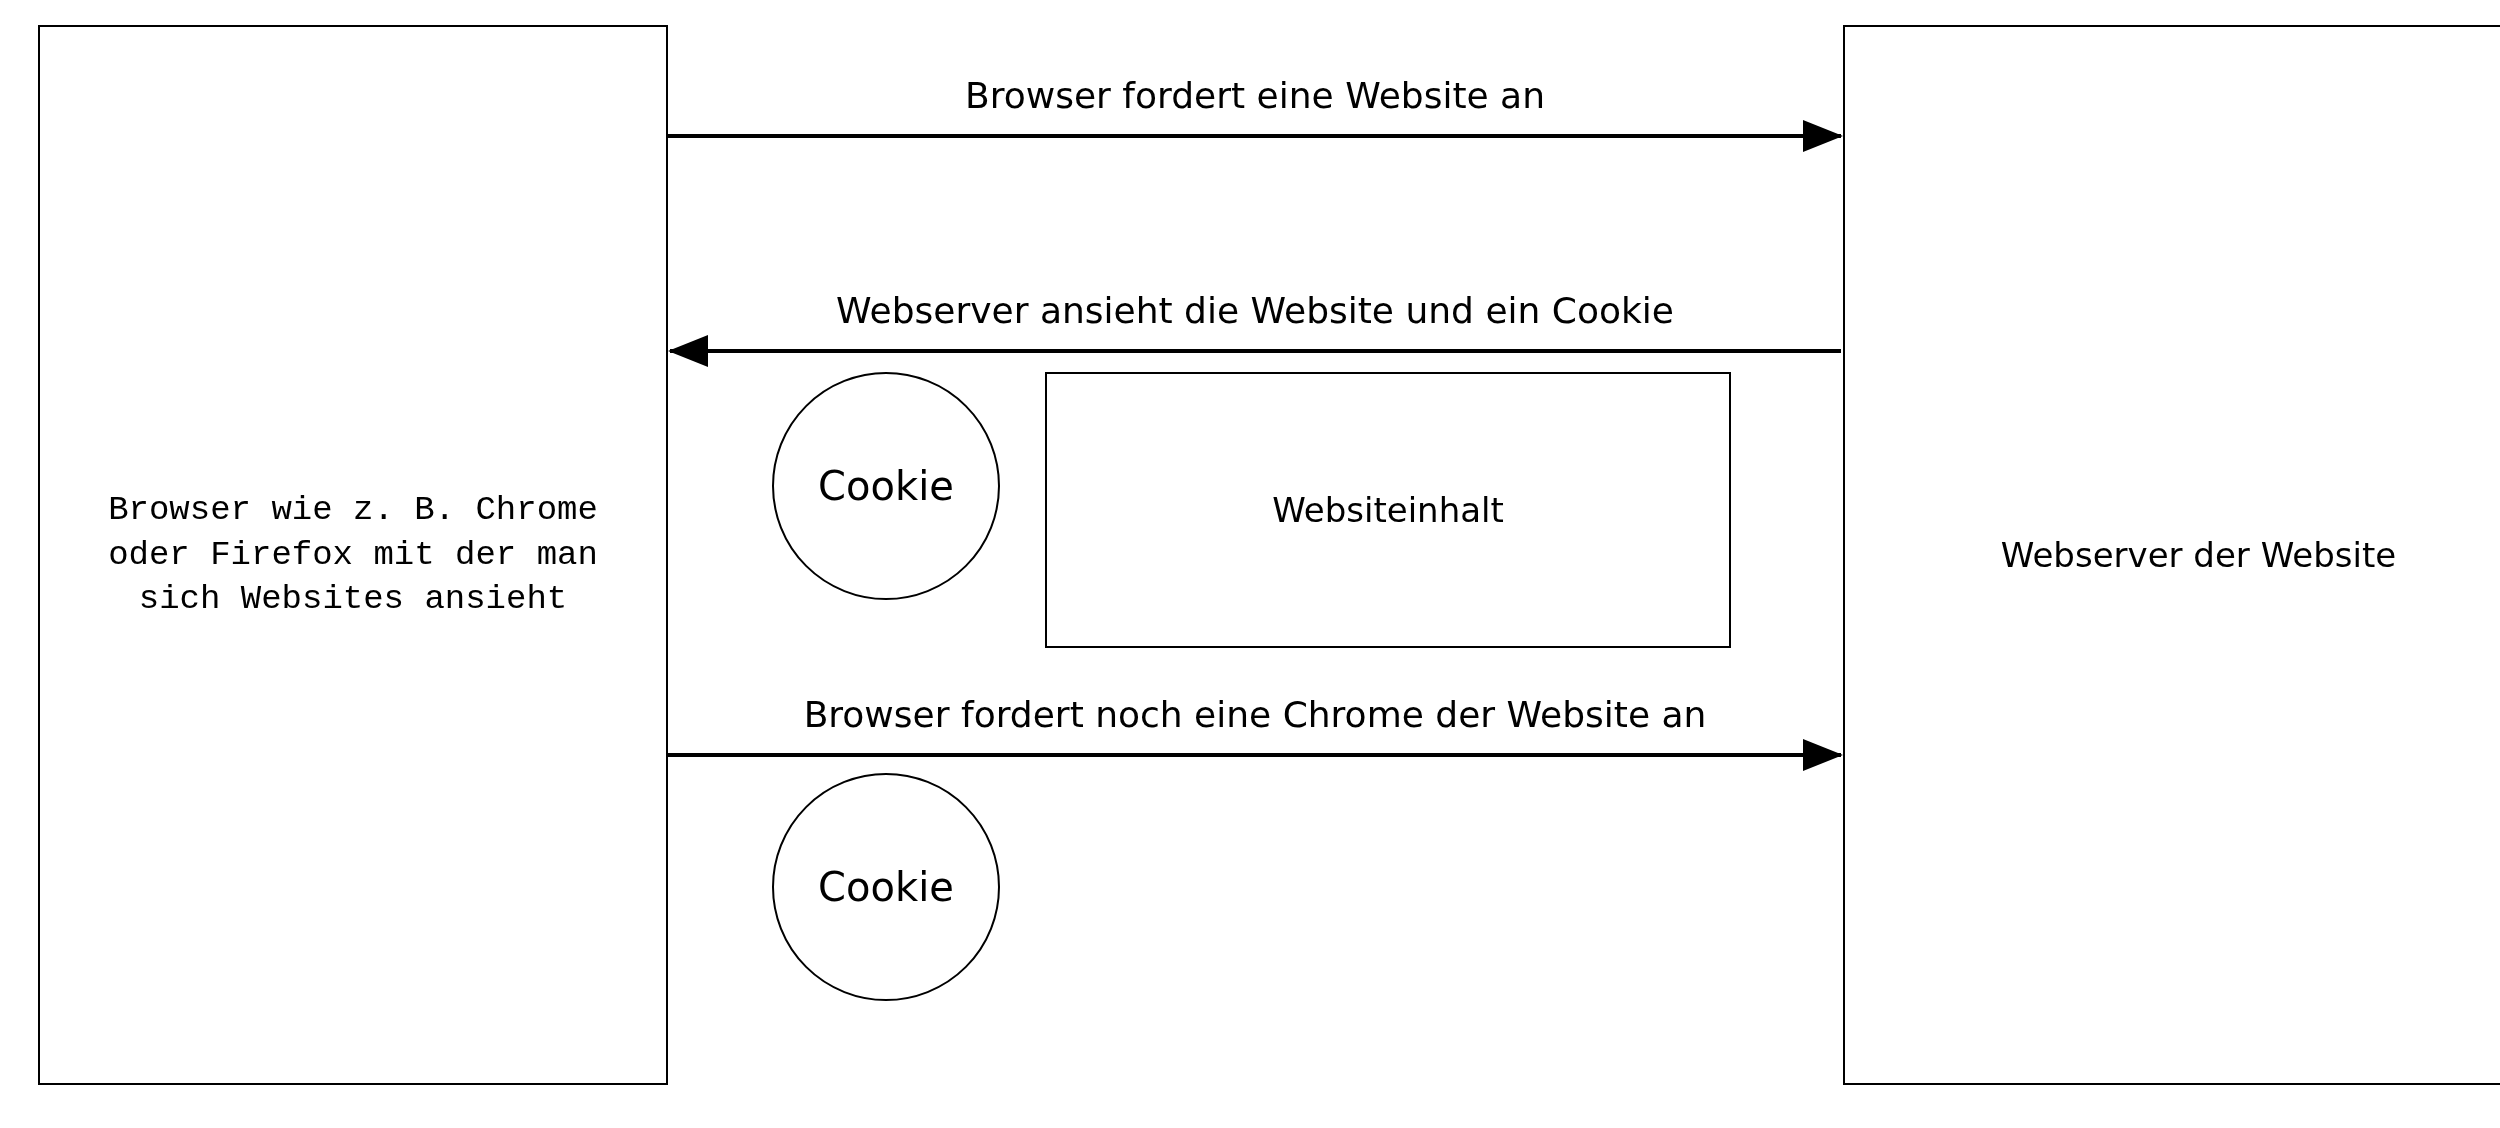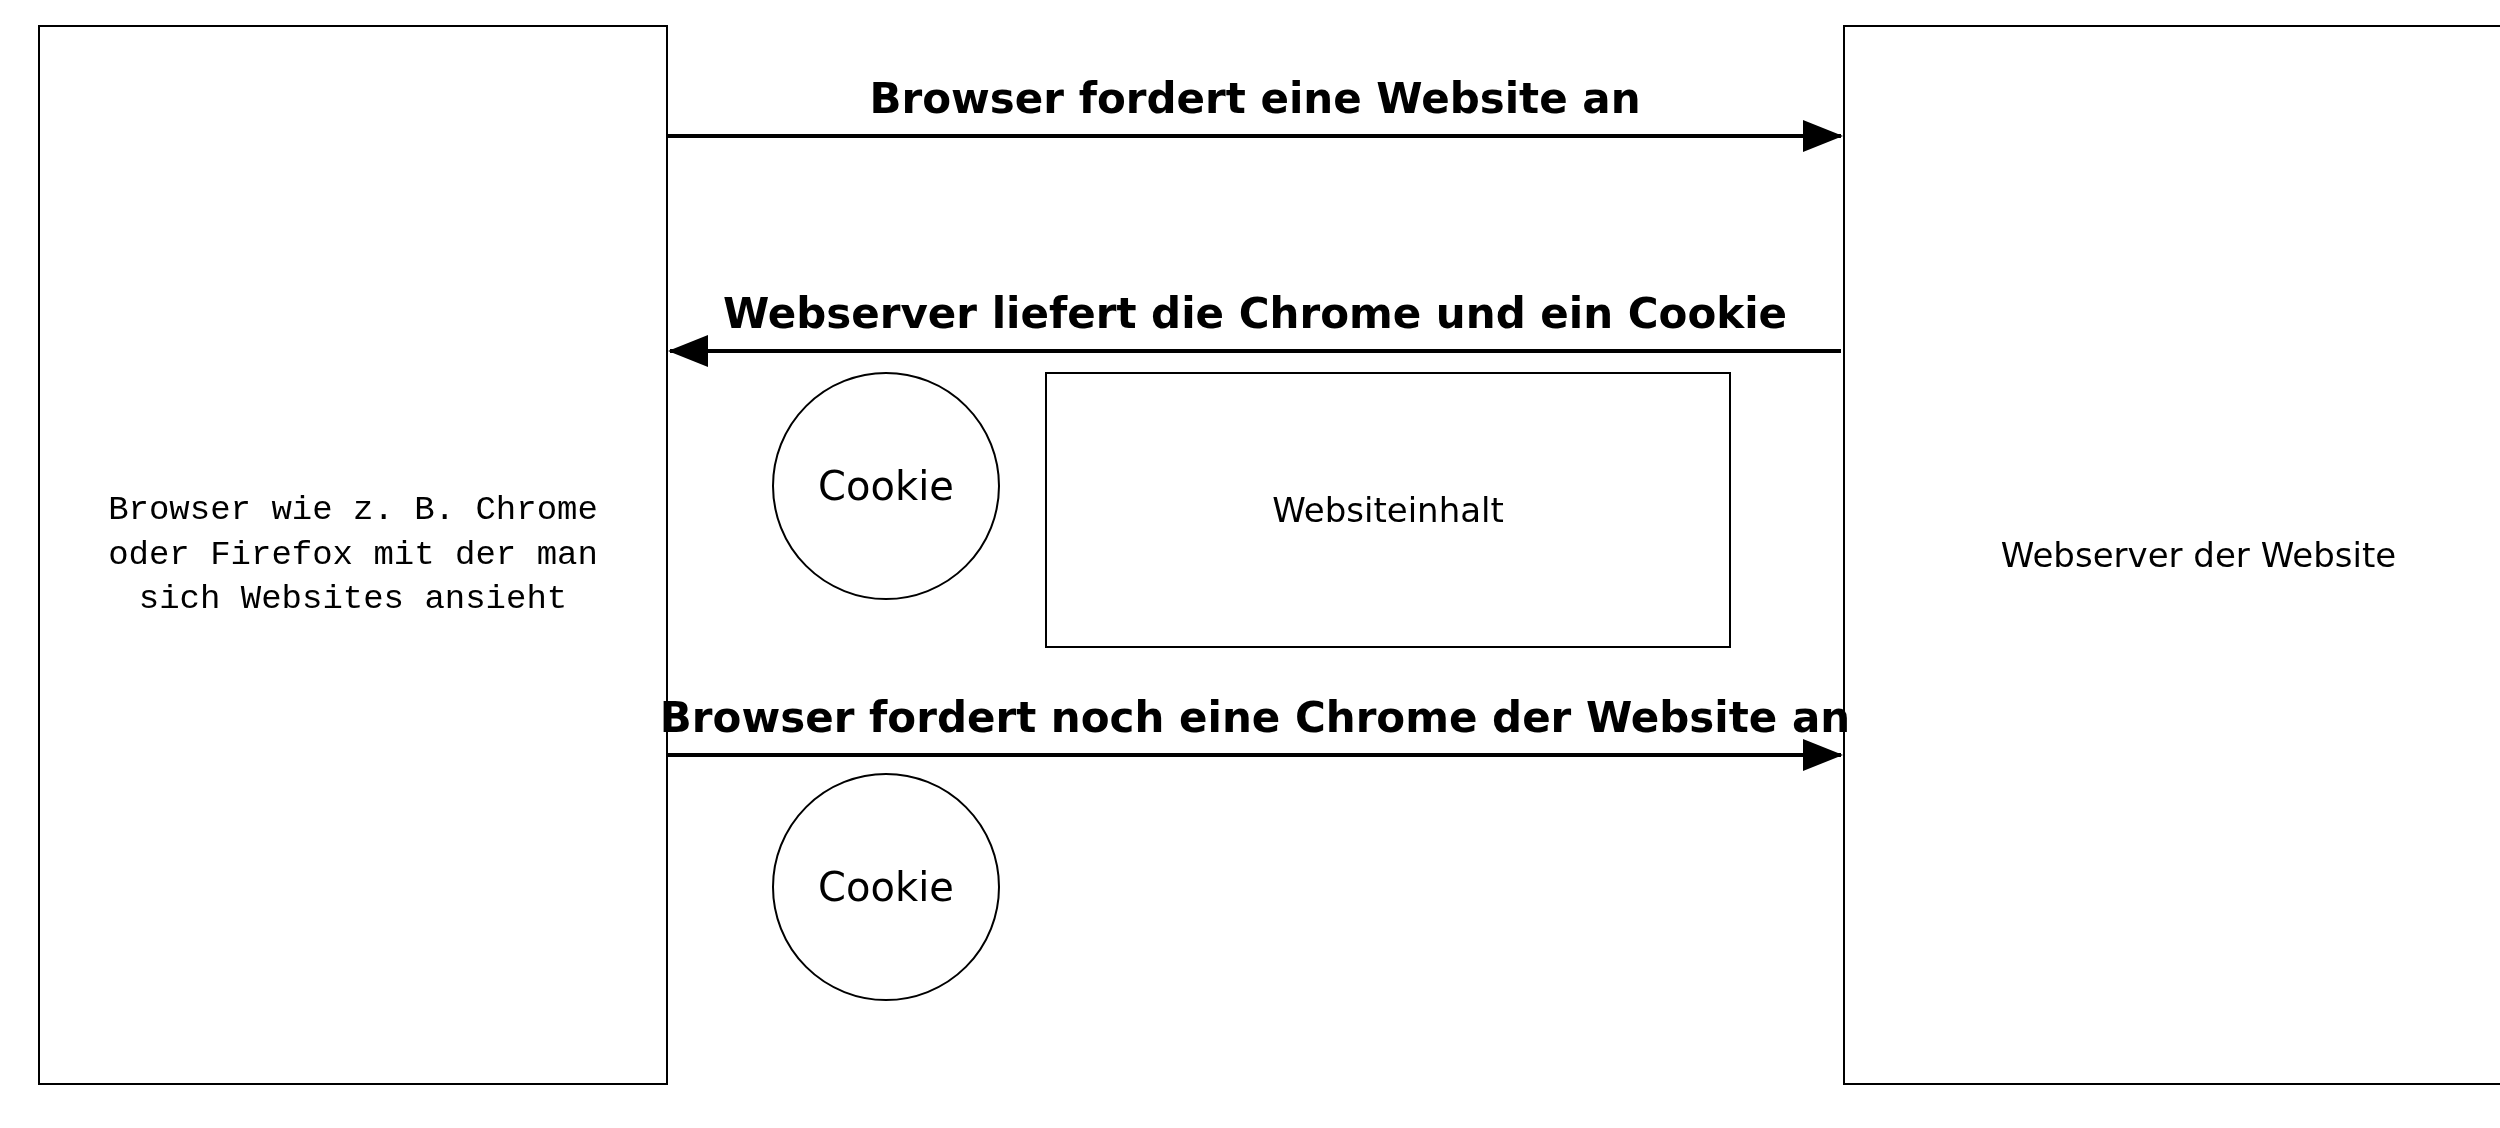--- a/index.html
+++ b/index.html
@@ -88,26 +88,25 @@
     top: 0;
     width: 2500px;
     height: 1128px;
     pointer-events: none;
   }
 
   
   .edge-label {
     position: absolute;
     color: #000000;
-    font-size: 42px;
+    font-size: 36px;
     line-height: 1;
     white-space: nowrap;
     text-align: center;
     transform: translateX(-50%);
-    font-weight: bold;
   }
   #edge-label-request-1 {
     left: 1255px;
     top: 78px;
   }
   #edge-label-response {
     left: 1255px;
     top: 293px;
   }
   #edge-label-request-2 {
@@ -154,17 +153,17 @@
 
     <line x1="668" y1="136" x2="1841" y2="136" stroke="#000000" stroke-width="4" marker-end="url(#head-right)"></line>
 
     <line x1="1841" y1="351" x2="670" y2="351" stroke="#000000" stroke-width="4" marker-end="url(#head-right)"></line>
 
     <line x1="668" y1="755" x2="1841" y2="755" stroke="#000000" stroke-width="4" marker-end="url(#head-right)"></line>
   </svg>
 
   <div class="edge-label" id="edge-label-request-1">Browser fordert eine Website an</div>
 
-  <div class="edge-label" id="edge-label-response">Webserver liefert die Chrome und ein Cookie</div>
+  <div class="edge-label" id="edge-label-response">Webserver ansieht die Website und ein Cookie</div>
 
   <div class="edge-label" id="edge-label-request-2">Browser fordert noch eine Chrome der Website an</div>
 
 </div>
 
 </body></html>

